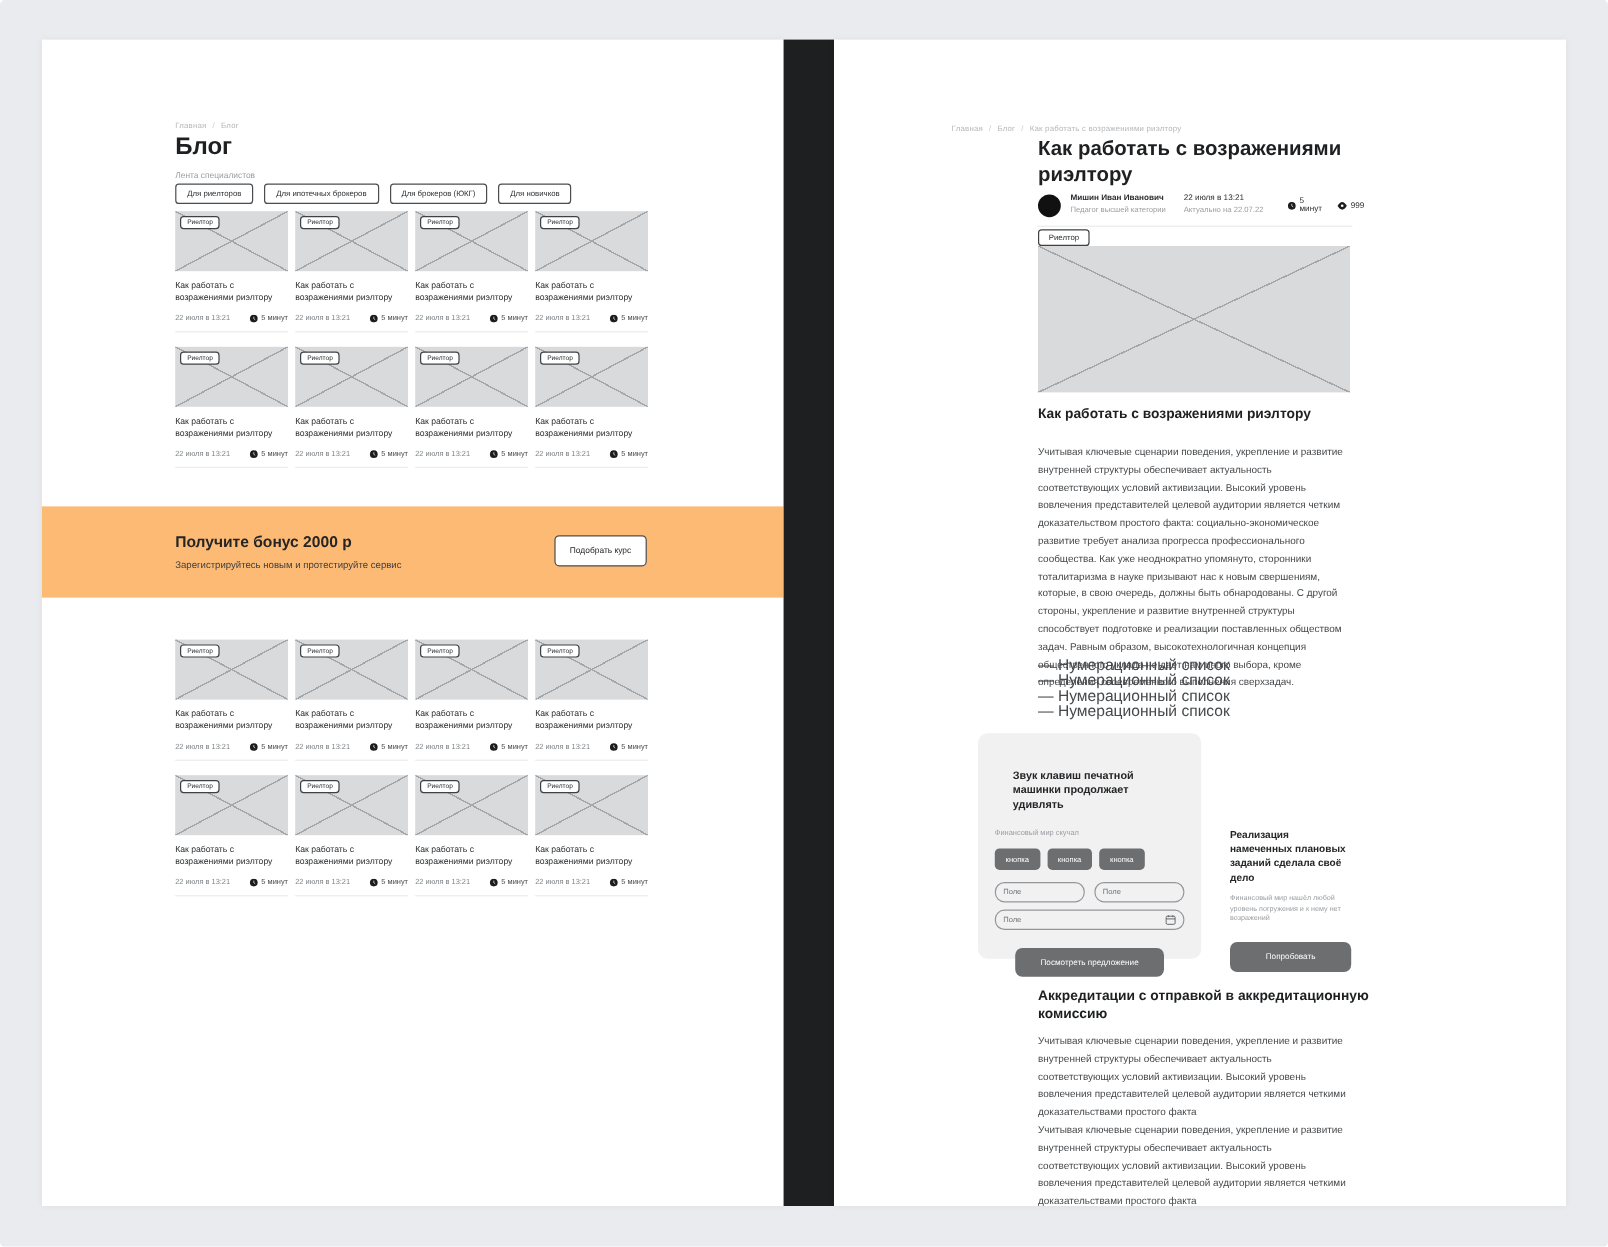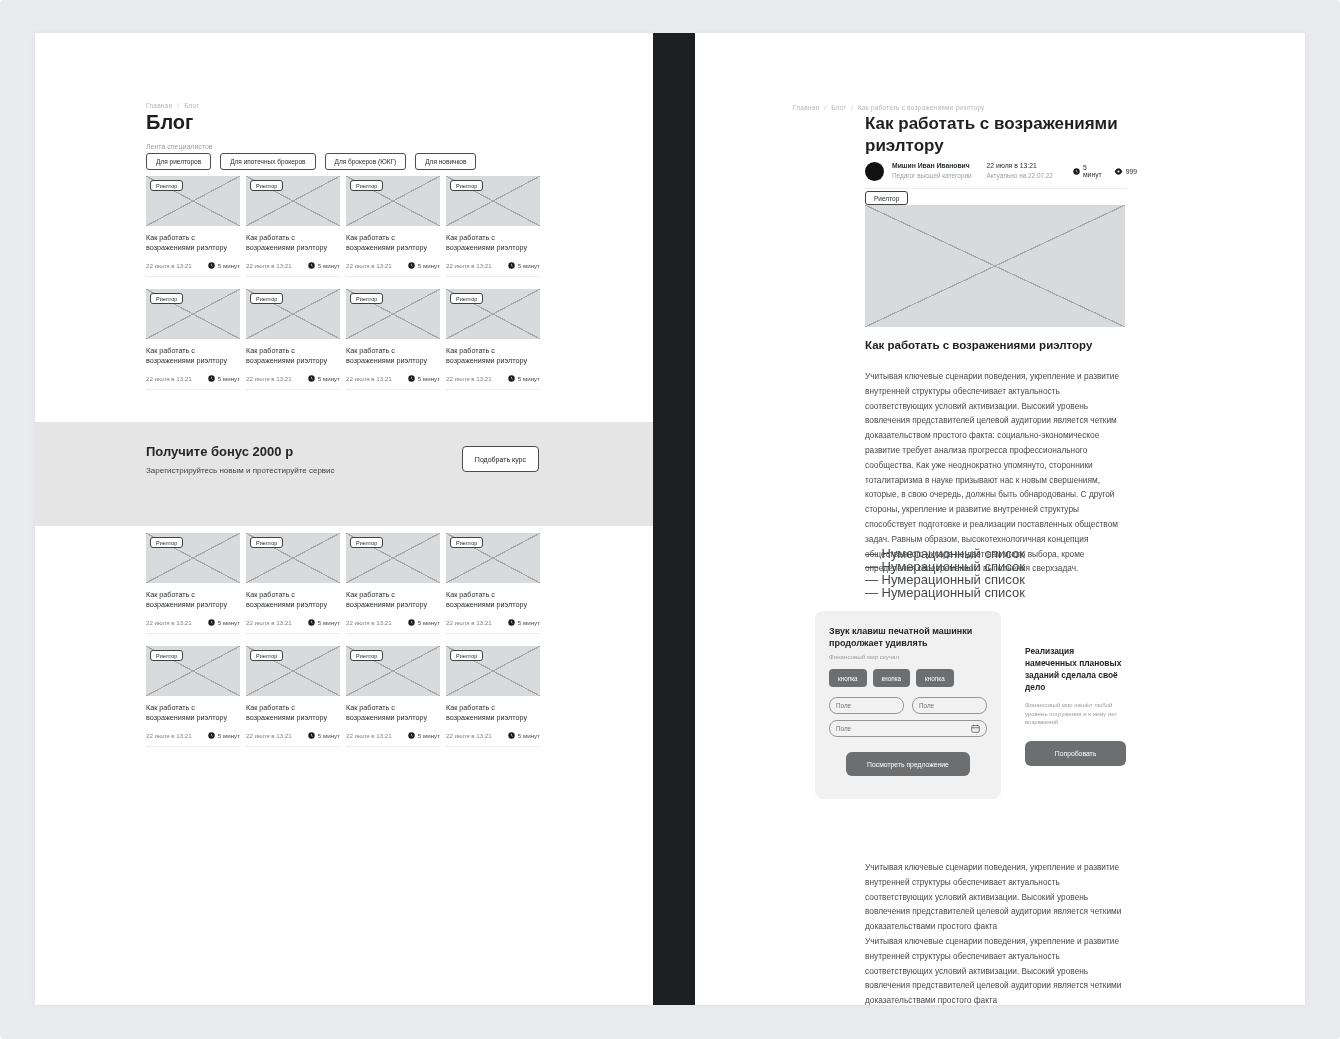--- a/index.html
+++ b/index.html
@@ -27,21 +27,21 @@
   .chip{height:17px;display:inline-flex;align-items:center;padding:0 9px;border:1px solid #4a4d50;border-radius:3px;background:#fff;font-size:6.5px;color:#2a2d30;white-space:nowrap;cursor:pointer;}
   .grid{position:absolute;left:111px;width:394px;display:grid;grid-template-columns:repeat(4,94px);column-gap:6px;row-gap:12px;}
   .g1{top:143px;}
   .g2{top:500px;}
   .card{position:relative;border-bottom:1px solid #ececec;padding-bottom:7px;cursor:pointer;}
   .imgph{position:relative;width:94px;height:50px;}
   .tag-s{position:absolute;top:4px;left:4px;font-size:5.5px;padding:1.5px 5px;}
   .ctitle{margin:7px 0 0 0;font-size:7.2px;line-height:10px;font-weight:400;color:#2a2d30;min-height:20px;}
   .cmeta{margin-top:9px;display:flex;justify-content:space-between;align-items:center;font-size:6.2px;color:#7f8386;}
   .cread{display:inline-flex;align-items:center;gap:3px;color:#46494c;}
-  .banner{position:absolute;left:0;top:389px;width:100%;height:104px;background:#e5e5e5;}
+  .banner{position:absolute;left:0;top:389px;width:100%;height:76px;background:#fdba74;}
   .banner-title{position:absolute;left:111px;top:22px;margin:0;font-size:13px;font-weight:700;color:#232527;}
   .banner-sub{position:absolute;left:111px;top:44px;font-size:8px;color:#3c3f42;}
   .banner-btn{position:absolute;right:114px;top:24px;height:26px;padding:0 12px;background:#fff;border:1px solid #4a4d50;border-radius:4px;font-size:7px;color:#232527;cursor:pointer;font-family:inherit;}
 
   
   .rp-title{position:absolute;left:170px;top:80px;width:300px;margin:0;font-size:17px;line-height:22px;font-weight:700;color:#1d1f21;}
   .author{position:absolute;left:170px;top:129px;width:272px;display:flex;align-items:flex-start;}
   .avatar{width:19px;height:19px;border-radius:50%;background:#111;flex:0 0 auto;}
   .acol{margin-left:8px;width:96px;}
   .aname{font-size:6.8px;font-weight:700;color:#2a2d30;}
@@ -50,32 +50,32 @@
   .astats{margin-left:auto;display:flex;gap:12px;align-items:center;padding-top:2px;}
   .stat{display:inline-flex;align-items:center;gap:3px;font-size:6.8px;color:#2a2d30;}
   .divider{position:absolute;left:170px;top:155px;width:262px;height:1px;background:#ececec;}
   .rp-tag{position:absolute;left:170px;top:158px;font-size:6.5px;padding:2.5px 8px;}
   .hero{position:absolute;left:170px;top:172px;width:260px;height:122px;}
   .subhead{position:absolute;left:170px;margin:0;font-size:11.5px;font-weight:700;color:#1d1f21;}
   .sh1{top:306px;}
   .para{position:absolute;left:170px;top:336px;width:262px;margin:0;font-size:8.3px;line-height:14.8px;color:#46494c;}
   .ulist{position:absolute;left:170px;top:514px;width:262px;font-size:13px;line-height:13px;color:#46494c;}
   .form-card{position:absolute;left:120px;top:578px;width:186px;height:188px;background:#f1f1f2;border-radius:8px;box-sizing:border-box;padding:14px;}
-  .fc-title{margin:0;font-size:9px;line-height:12px;font-weight:700;color:#232527;}
+  .fc-title{margin:15px;font-size:9px;line-height:12px;font-weight:700;color:#232527;}
   .fc-sub{margin-top:4px;font-size:6.2px;color:#9b9ea1;}
   .fc-chips{margin-top:9px;display:flex;gap:6px;}
   .fc-chip{height:18px;padding:0 9px;background:#6d6e70;border:none;border-radius:4px;color:#fff;font-size:6.3px;cursor:pointer;font-family:inherit;}
   .fc-row{margin-top:10px;display:flex;gap:8px;}
   .field{position:relative;display:flex;align-items:center;box-sizing:border-box;height:17px;border:1px solid #94979a;border-radius:8px;background:#f1f1f2;padding:0 6px;flex:1;}
   .field input{border:none;background:transparent;outline:none;width:100%;font-size:6.3px;color:#46494c;font-family:inherit;padding:0;}
   .field input::placeholder{color:#6f7275;}
   .fc-row2{margin-top:6px;display:flex;}
   .i-cal{width:9px;height:9px;stroke:#55585b;stroke-width:1;fill:none;flex:0 0 auto;}
   .fc-submit{display:block;margin:15px auto 0;width:124px;height:24px;background:#6d6e70;border:none;border-radius:6px;color:#fff;font-size:6.8px;cursor:pointer;font-family:inherit;}
-  .rail{position:absolute;left:330px;top:612px;width:101px;}
+  .rail{position:absolute;left:330px;top:656px;width:101px;}
   .rail-title{margin:0;font-size:8.4px;line-height:12px;font-weight:700;color:#232527;}
   .rail-text{margin-top:8px;font-size:6px;line-height:8.5px;color:#9b9ea1;}
   .rail-btn{margin-top:14px;width:100%;height:25px;background:#6d6e70;border:none;border-radius:6px;color:#fff;font-size:6.8px;cursor:pointer;font-family:inherit;}
   .bottom-head{position:absolute;left:170px;top:790px;width:290px;margin:0;font-size:11.5px;line-height:15px;font-weight:700;color:#1d1f21;}
   .bottom-paras{position:absolute;left:170px;top:827px;width:262px;height:145px;overflow:hidden;}
   .bottom-paras p{margin:0;font-size:8.3px;line-height:14.8px;color:#46494c;}
 </style>
 </head>
 <body>
 
@@ -441,20 +441,21 @@
       </div>
       <button class="fc-submit">Посмотреть предложение</button>
     </div>
 
     <aside class="rail">
       <h3 class="rail-title">Реализация намеченных плановых заданий  сделала своё дело</h3>
       <div class="rail-text">Финансовый мир нашёл любой уровень погружения и к нему нет возражений</div>
       <button class="rail-btn">Попробовать</button>
     </aside>
 
+    <h2 class="bottom-head">Аккредитации с отправкой в аккредитационную комиссию</h2>
     <div class="bottom-paras">
       <p>Учитывая ключевые сценарии поведения, укрепление и развитие внутренней структуры обеспечивает актуальность соответствующих условий активизации. Высокий уровень вовлечения представителей целевой аудитории является четкими доказательствами простого факта</p>
       <p>Учитывая ключевые сценарии поведения, укрепление и развитие внутренней структуры обеспечивает актуальность соответствующих условий активизации. Высокий уровень вовлечения представителей целевой аудитории является четкими доказательствами простого факта</p>
 
     </div>
   </section>
 
 </div>
 
 </body></html>

